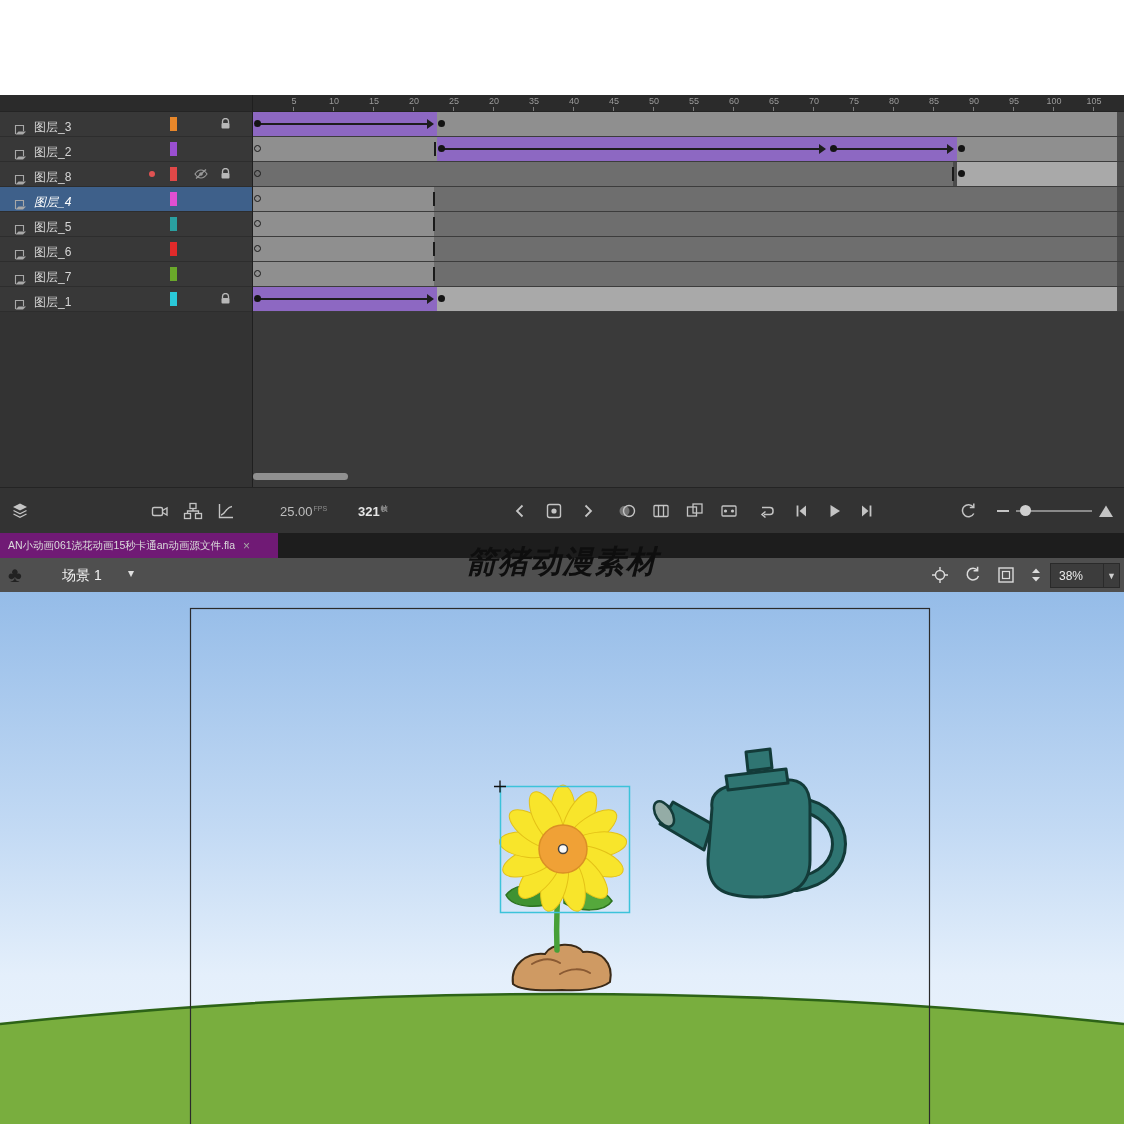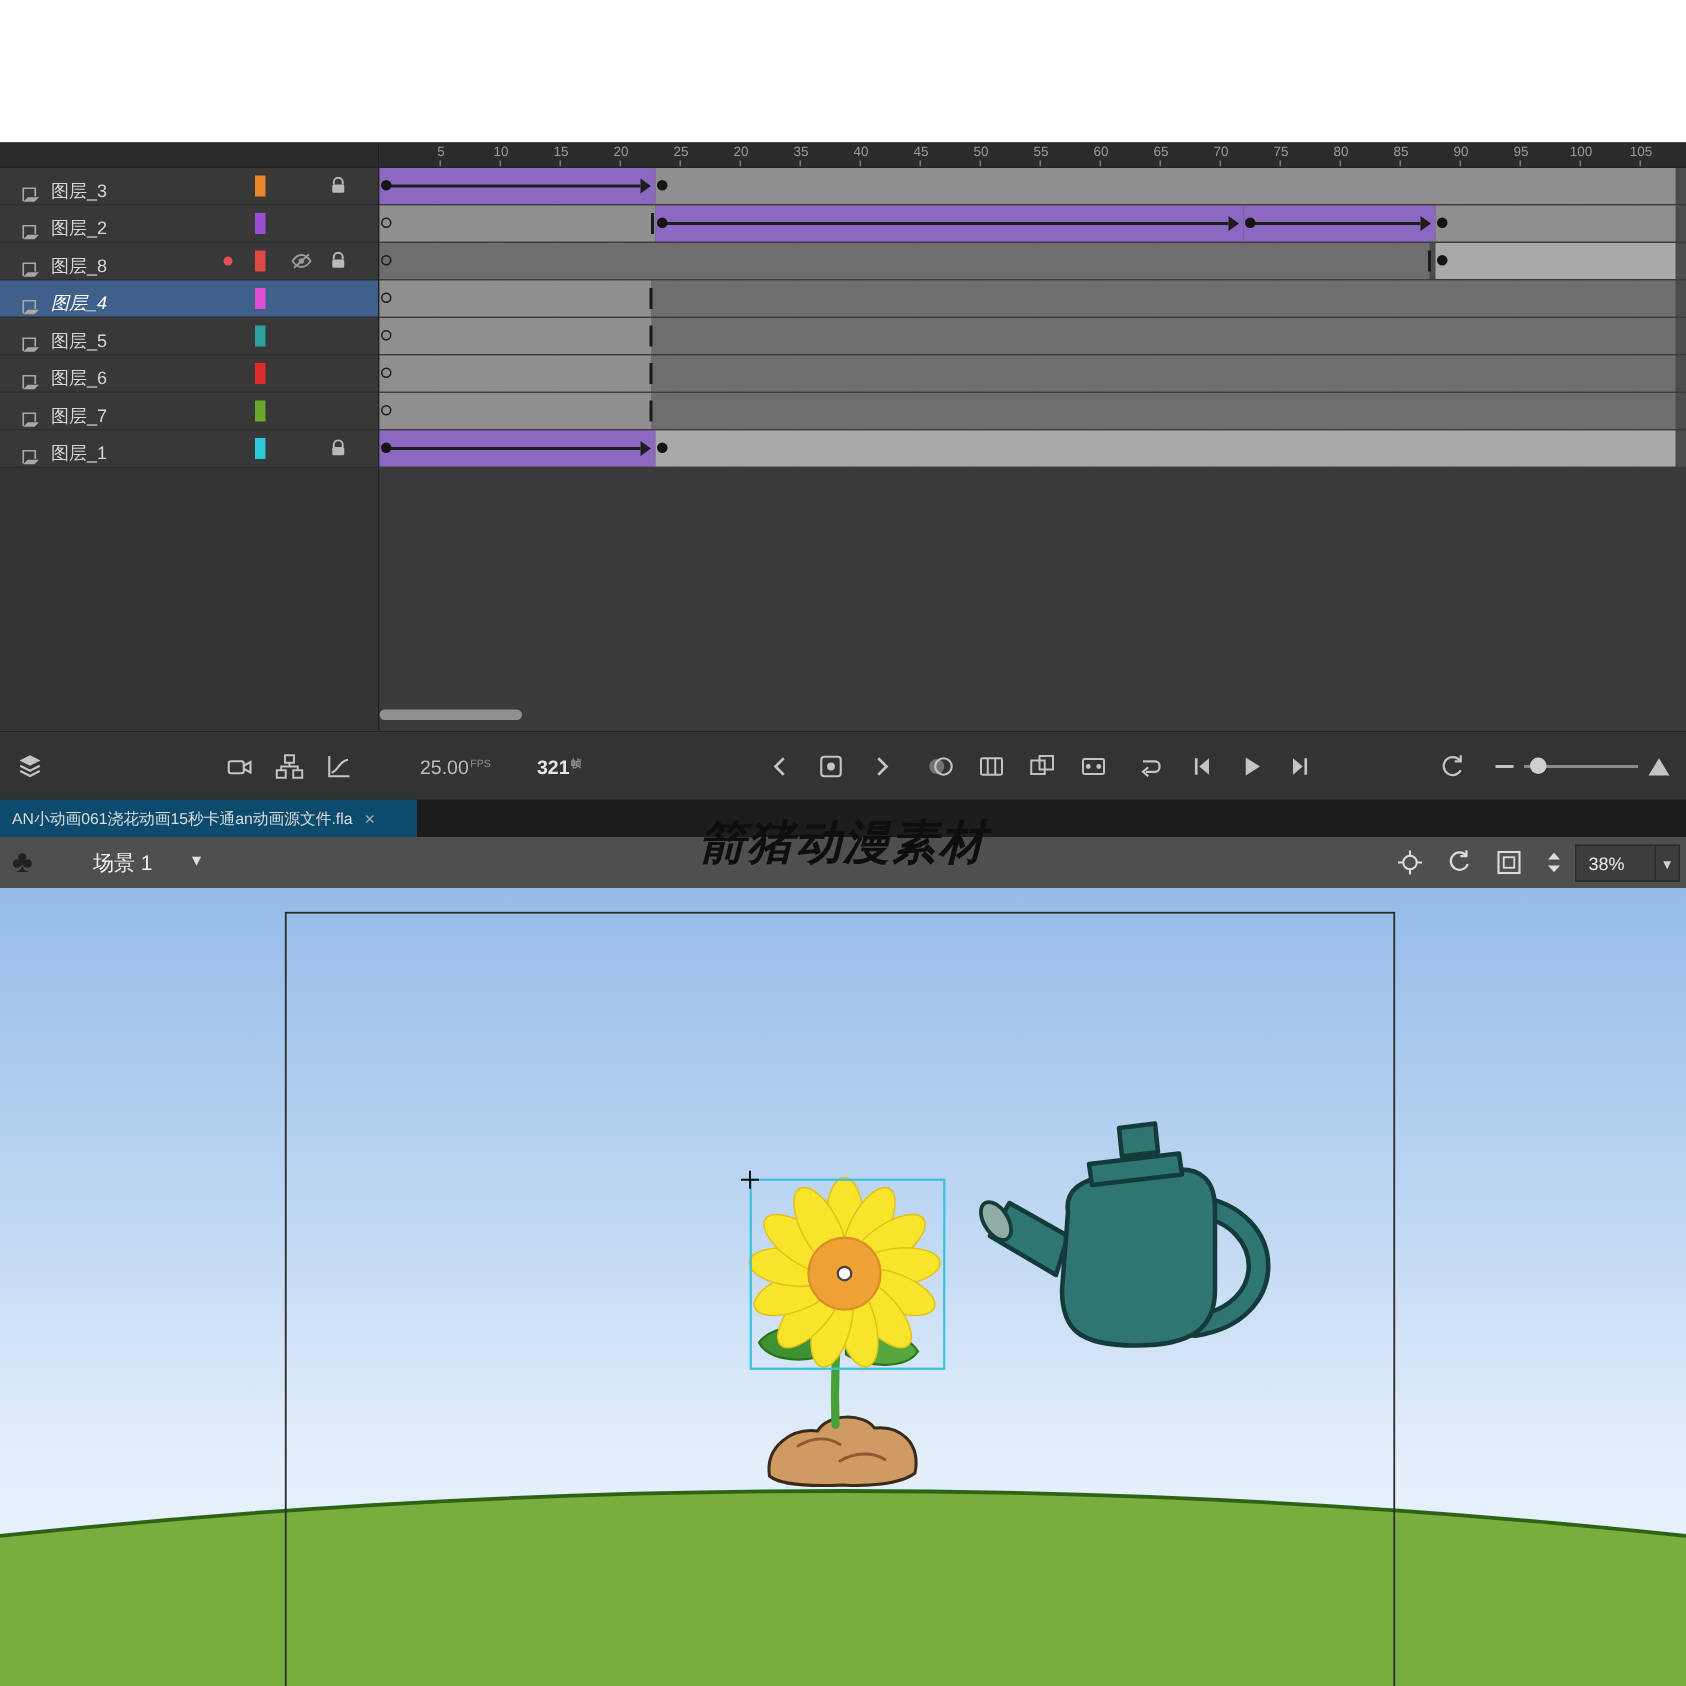--- a/index.html
+++ b/index.html
@@ -49,21 +49,21 @@
   #tlbar{top:487px;left:0;width:1124px;height:46px;background:#333;border-top:1px solid #242424;border-bottom:1px solid #1c1c1c;}
   .ticon{position:absolute;top:13px;width:20px;height:20px;display:flex;align-items:center;justify-content:center;cursor:pointer;}
   .tl-text{position:absolute;top:16px;font-size:13px;color:#bdbdbd;}
   .tl-text .sup{font-size:7px;color:#8f8f8f;vertical-align:super;margin-left:1px;}
   #frame-count{color:#e6e6e6;font-weight:bold;}
   #zoom-track{position:absolute;left:1016px;top:22px;width:76px;height:2px;background:#8a8a8a;}
   #zoom-knob{position:absolute;left:1020px;top:17px;width:11px;height:11px;border-radius:50%;background:#cfcfcf;cursor:pointer;}
 
   
   #tabbar{top:533px;left:0;width:1124px;height:25px;background:#1d1d1d;}
-  #doc-tab{position:absolute;left:0;top:0;height:25px;width:278px;background:#0c4a6e;color:#dcdcdc;
+  #doc-tab{position:absolute;left:0;top:0;height:25px;width:278px;background:#701a75;color:#dcdcdc;
            font-size:10.5px;display:flex;align-items:center;padding:0 8px;gap:8px;box-sizing:border-box;cursor:pointer;}
   #doc-tab .close{color:#a8a8a8;font-size:12px;}
 
   
   #editbar{top:558px;left:0;width:1124px;height:34px;background:#4f4f4f;}
   #scene-icon{position:absolute;left:8px;top:5px;font-size:21px;color:#222;line-height:24px;}
   #scene-label{position:absolute;left:62px;top:9px;font-size:14px;color:#f0f0f0;}
   #scene-chevron{position:absolute;left:128px;top:8px;color:#e0e0e0;font-size:12px;}
   .eicon{position:absolute;top:7px;width:20px;height:20px;display:flex;align-items:center;justify-content:center;cursor:pointer;}
   #zoom-select{position:absolute;left:1050px;top:5px;width:68px;height:23px;background:#3c3c3c;border:1px solid #2a2a2a;

